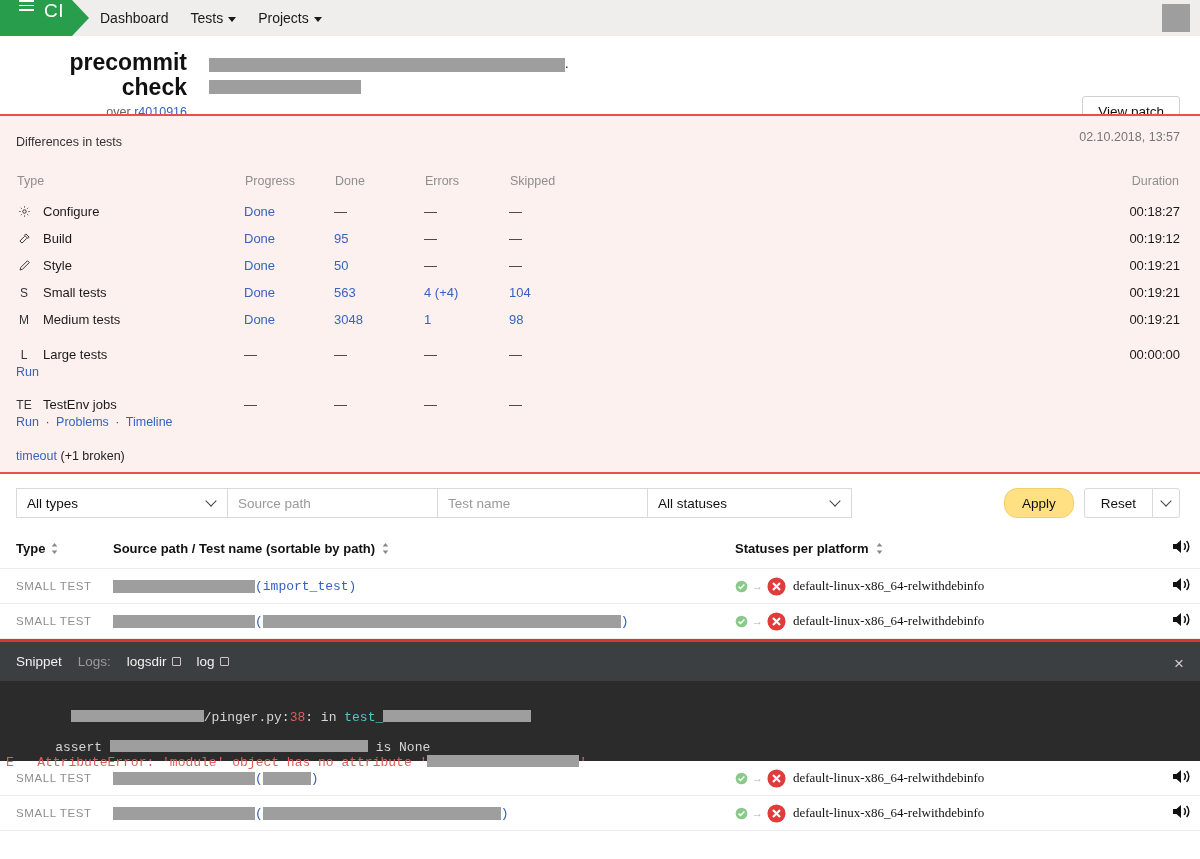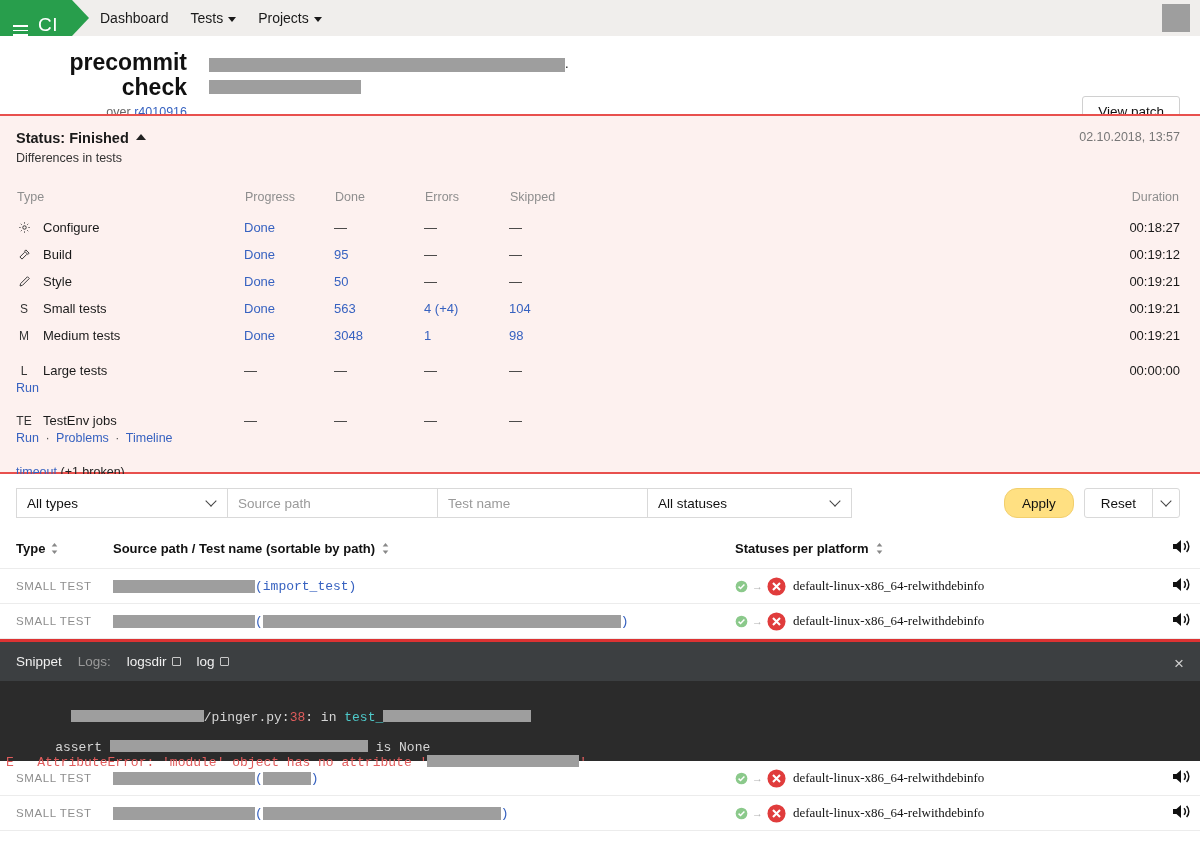--- a/index.html
+++ b/index.html
@@ -21,22 +21,22 @@
     display: flex;
     align-items: stretch;
     position: relative;
   }
   .logo-wrap { position: relative; width: 86px; height: 36px; }
   .logo {
     background: #289e4c;
     height: 36px;
     width: 72px;
     display: flex;
-    align-items: flex-end;
-    padding-left: 13px;
+    align-items: flex-start;
+    padding-left: 19px;
     gap: 10px;
   }
   .logo:after {
     content: "";
     position: absolute;
     left: 72px; top: 0;
     width: 0; height: 0;
     border-top: 18px solid transparent;
     border-bottom: 18px solid transparent;
     border-left: 17px solid #289e4c;
@@ -291,24 +291,20 @@
       <div style="margin-top:7px"><span class="redact" style="width:152px"></span></div>
     </div>
   </div>
   <button class="view-patch">View patch</button>
 </div>
 
 <div class="statuspanel">
   <div class="timestamp">02.10.2018, 13:57</div>
   <div class="status-head">
     <div class="sh-left">
-      <div class="sh-title">
-        <span>Status: Finished</span>
-        <span class="chev-up"></span>
-      </div>
       <div class="sh-sub">Differences in tests</div>
     </div>
   </div>
 
   <table class="steps">
     <thead>
       <tr>
         <th class="c-type">Type</th>
         <th class="c-prog">Progress</th>
         <th class="c-done">Done</th>

